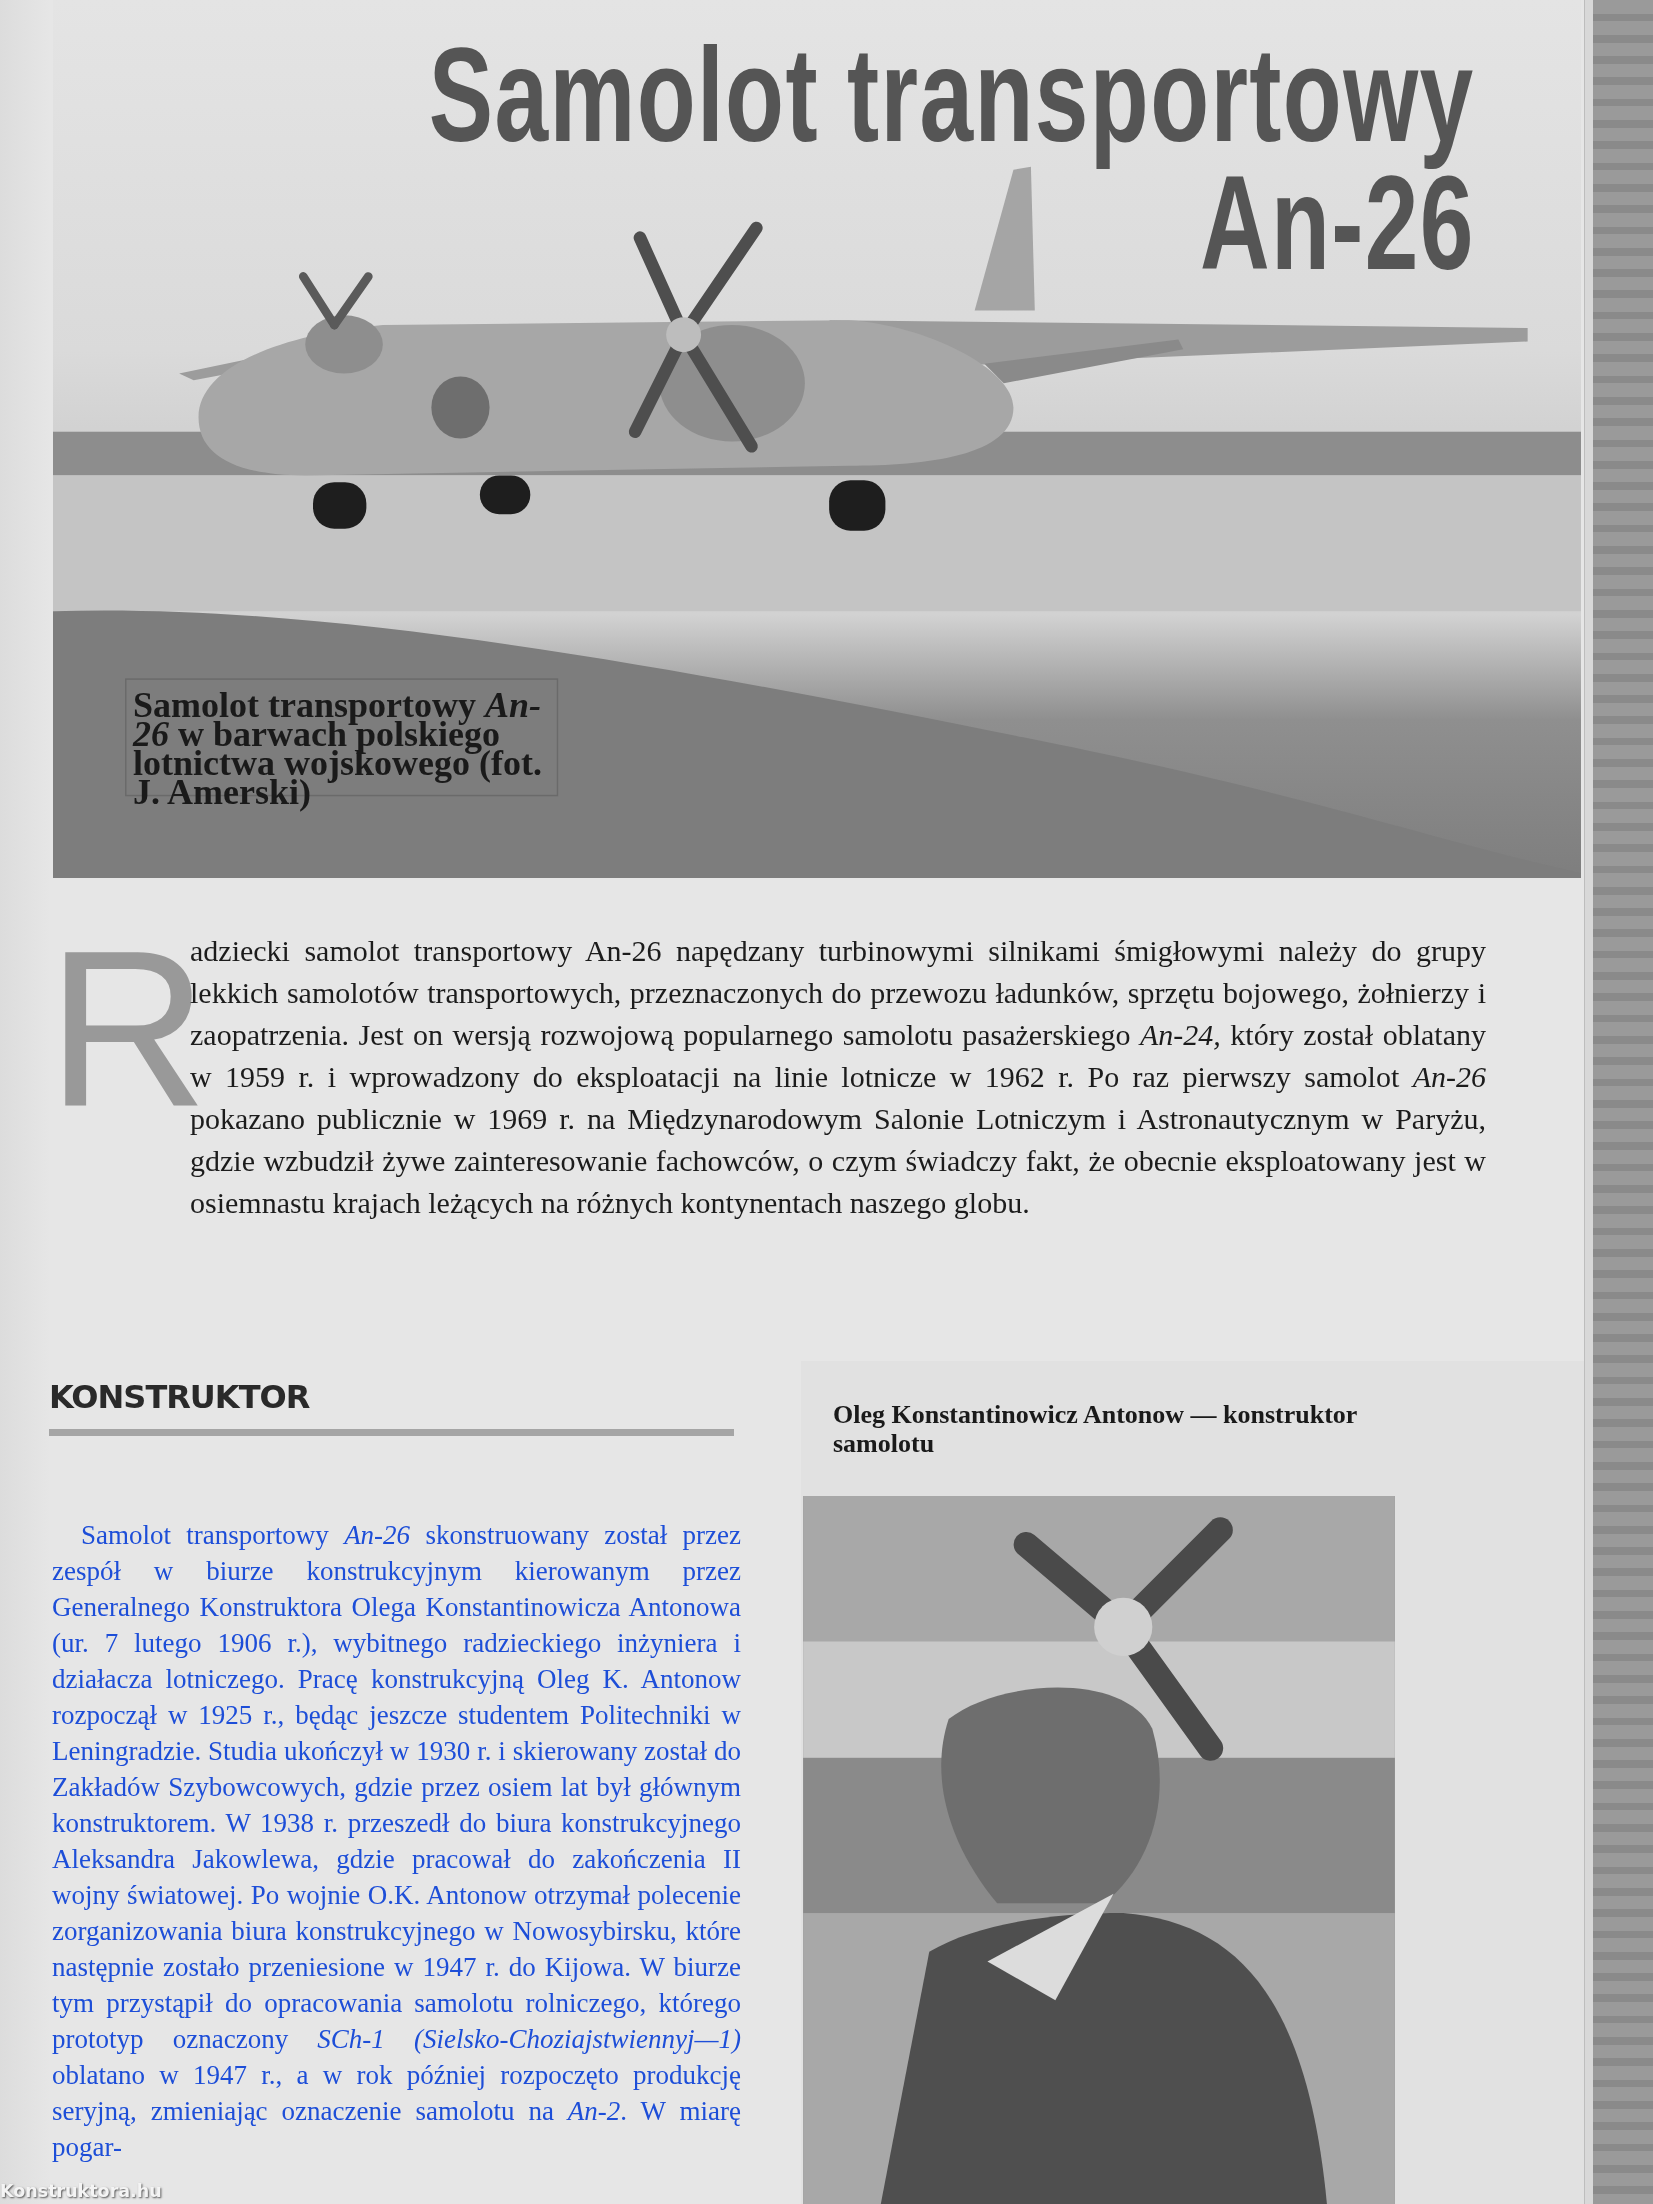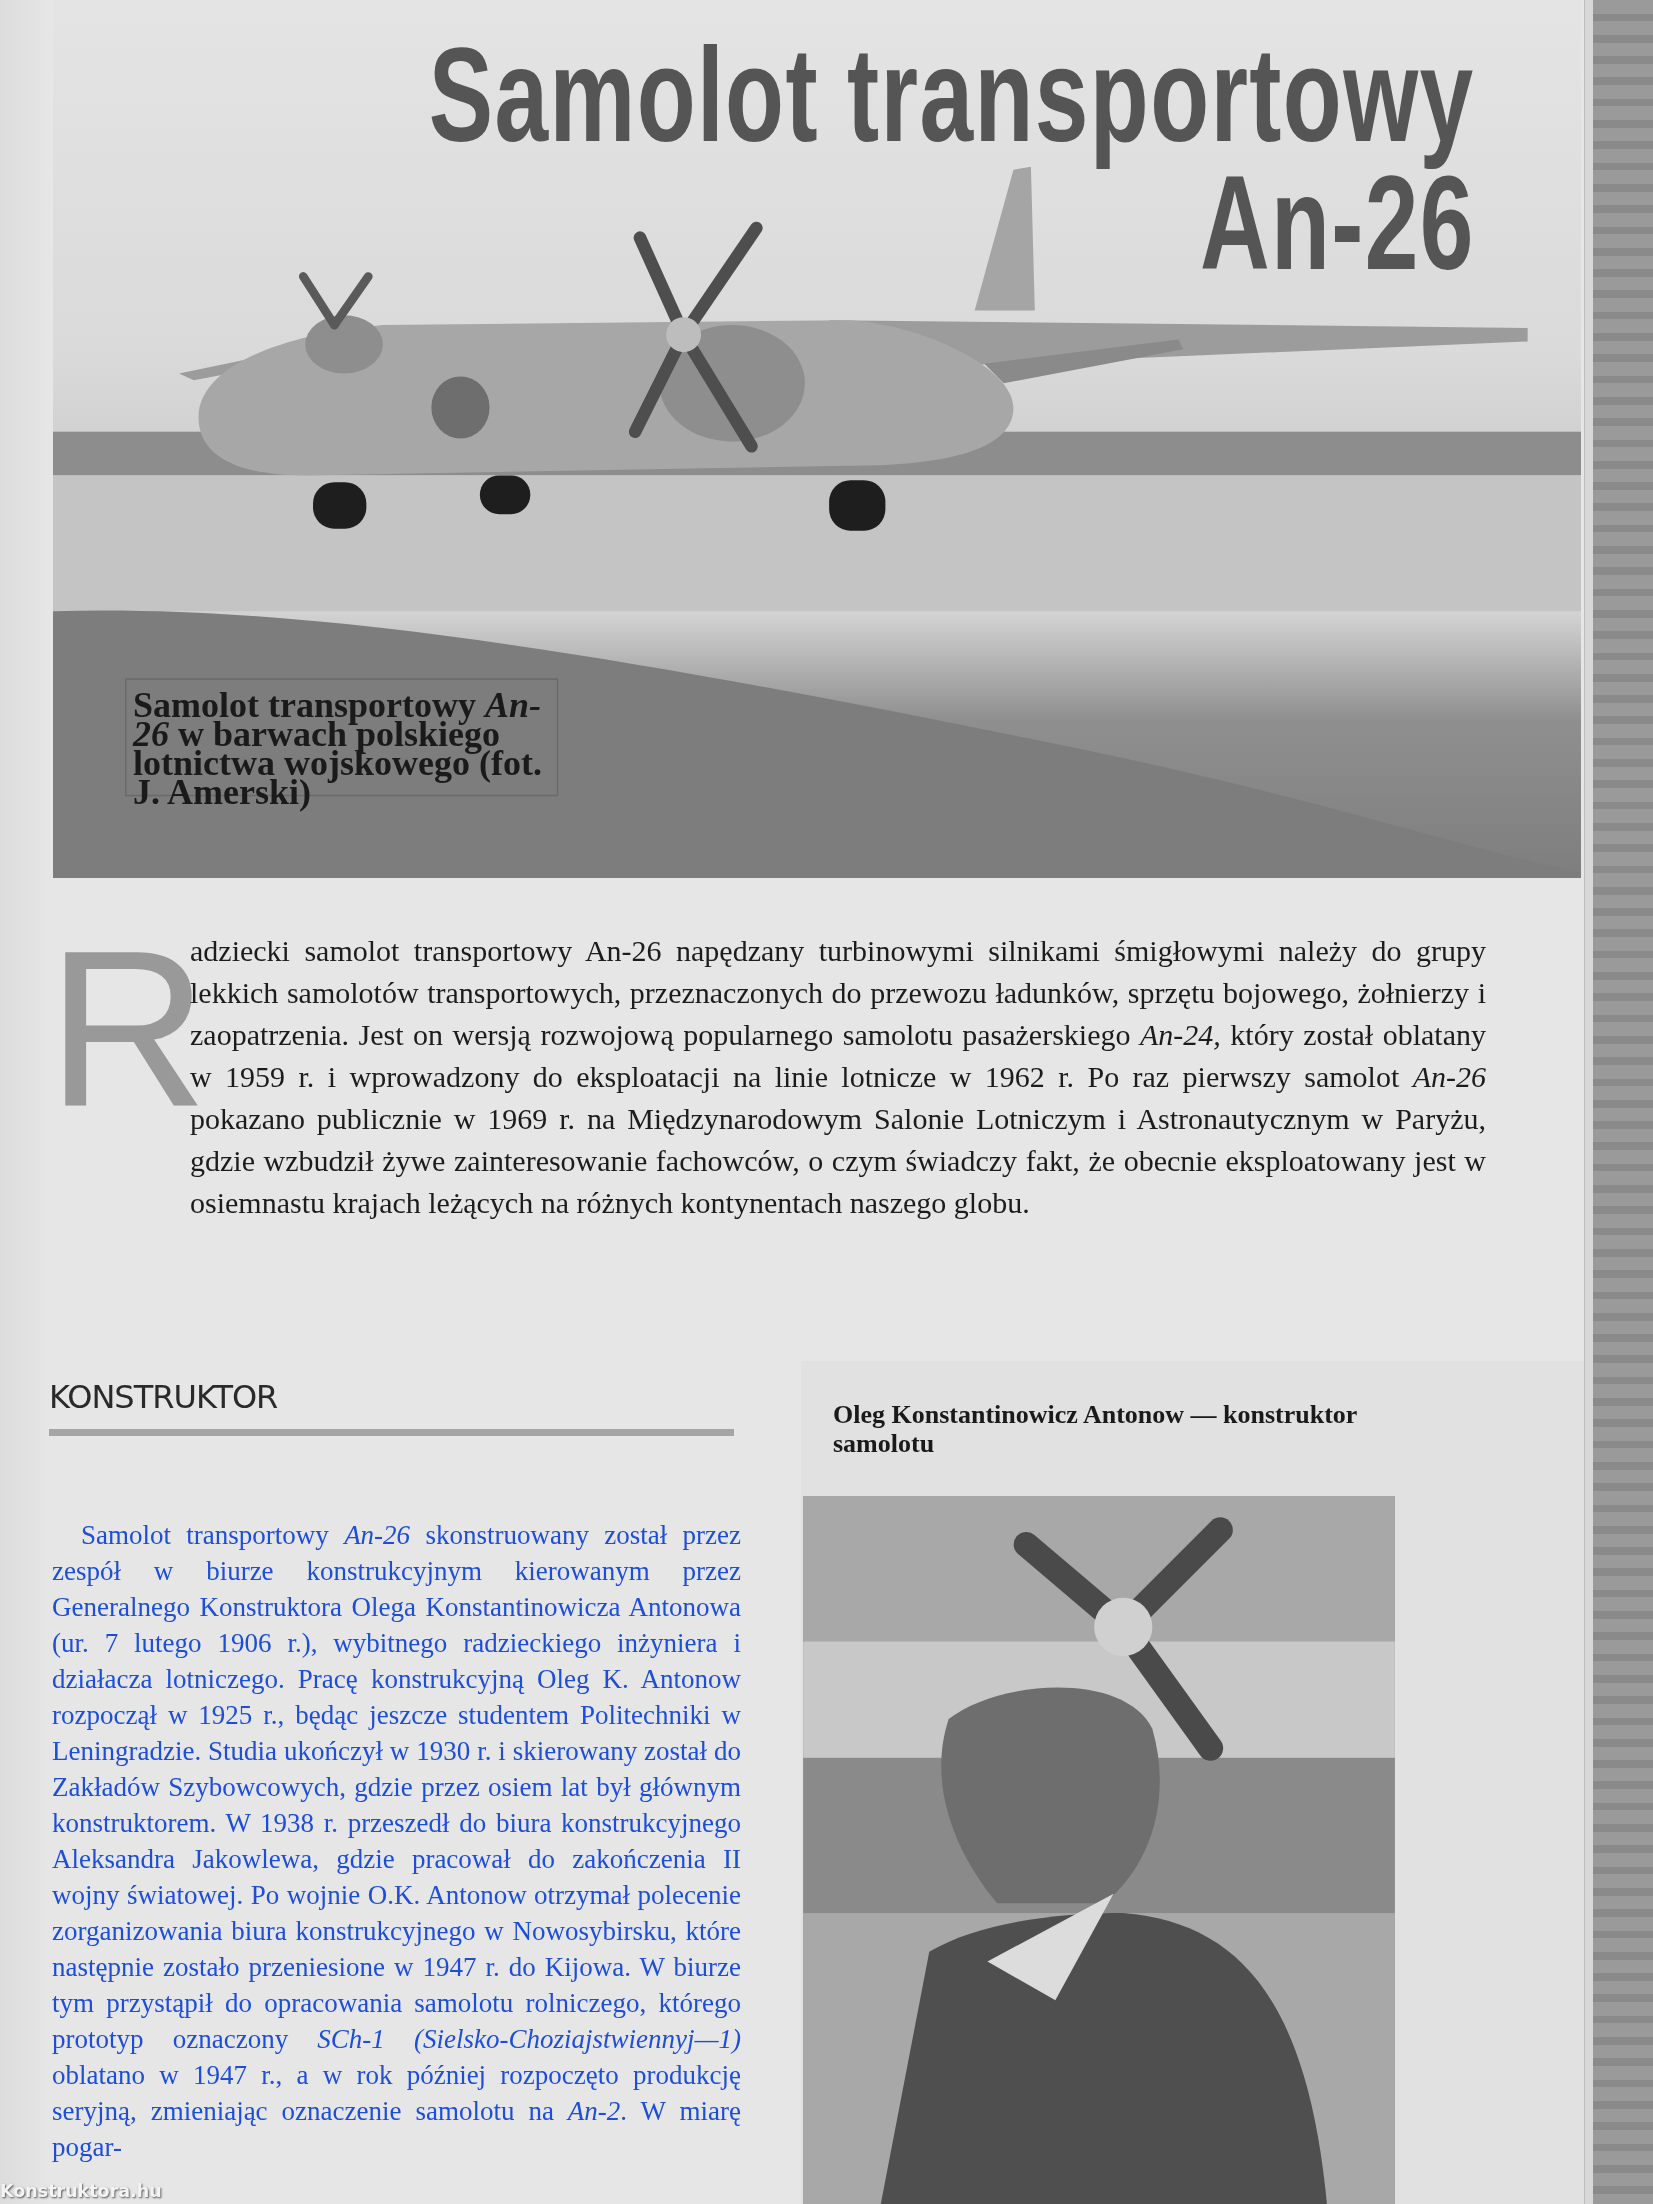--- a/index.html
+++ b/index.html
@@ -50,21 +50,21 @@
     position: absolute; left: 47px; top: 932px; font-size: 223px; line-height: 194px;
     font-family: "Liberation Sans", sans-serif; font-weight: normal; color: #999;
   }
   .lead {
     position: absolute; left: 190px; top: 930px; width: 1296px;
     font-size: 30px; line-height: 42px; color: #1c1c1c; text-align: justify;
   }
   
   .section-heading {
     position: absolute; left: 49px; width: 689px;
-    font-family: "DejaVu Sans", sans-serif; font-weight: normal; font-size: 32px; color: #2a2a2a;
+    font-family: "DejaVu Sans", sans-serif; font-weight: bold; font-size: 32px; color: #2a2a2a;
     letter-spacing: -1px;
   }
   .sh1 { top: 1378px; }
   .sh2 { top: 1448px; }
   .heading-rule {
     position: absolute; left: 49px; top: 1429px; width: 685px; height: 6.8px;
     background: #a5a5a5;
   }
   .body-col {
     position: absolute; left: 52px; top: 1517px; width: 689px;

